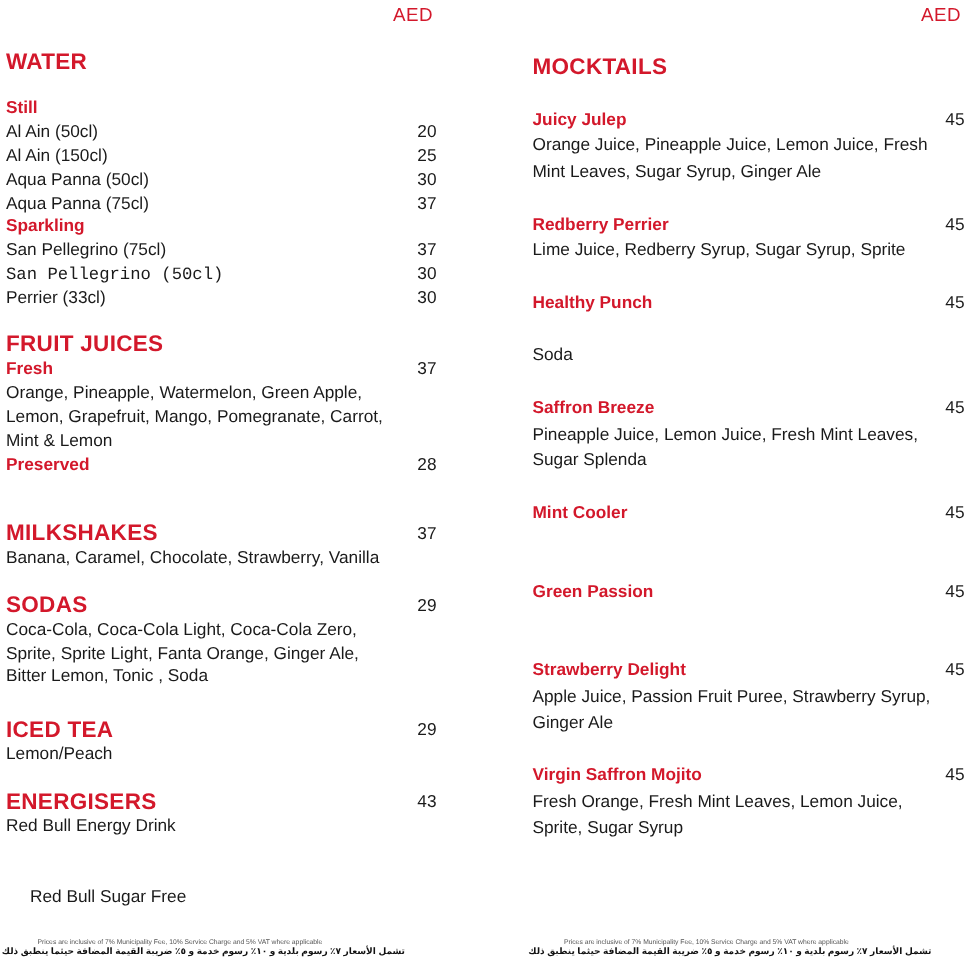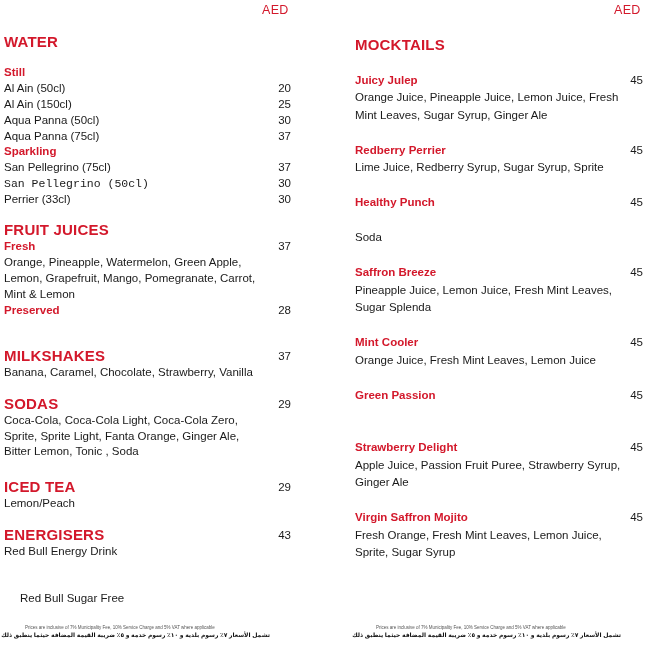--- a/index.html
+++ b/index.html
@@ -116,21 +116,20 @@
   <div class="price" style="top:196px;">45</div>
   <div class="line x" style="top:231px;">Soda</div>
 
   <div class="sub-title x" style="top:266px;">Saffron Breeze</div>
   <div class="price" style="top:266px;">45</div>
   <div class="line x" style="top:284px;">Pineapple Juice, Lemon Juice, Fresh Mint Leaves,</div>
   <div class="line x" style="top:301px;">Sugar Splenda</div>
 
   <div class="sub-title x" style="top:336px;">Mint Cooler</div>
   <div class="price" style="top:336px;">45</div>
-  <div class="line x" style="top:354px;">Orange Juice, Fresh Mint Leaves, Lemon Juice</div>
 
   <div class="sub-title x" style="top:389px;">Green Passion</div>
   <div class="price" style="top:389px;">45</div>
 
   <div class="sub-title x" style="top:441px;">Strawberry Delight</div>
   <div class="price" style="top:441px;">45</div>
   <div class="line x" style="top:459px;">Apple Juice, Passion Fruit Puree, Strawberry Syrup,</div>
   <div class="line x" style="top:476px;">Ginger Ale</div>
 
   <div class="sub-title x" style="top:511px;">Virgin Saffron Mojito</div>

